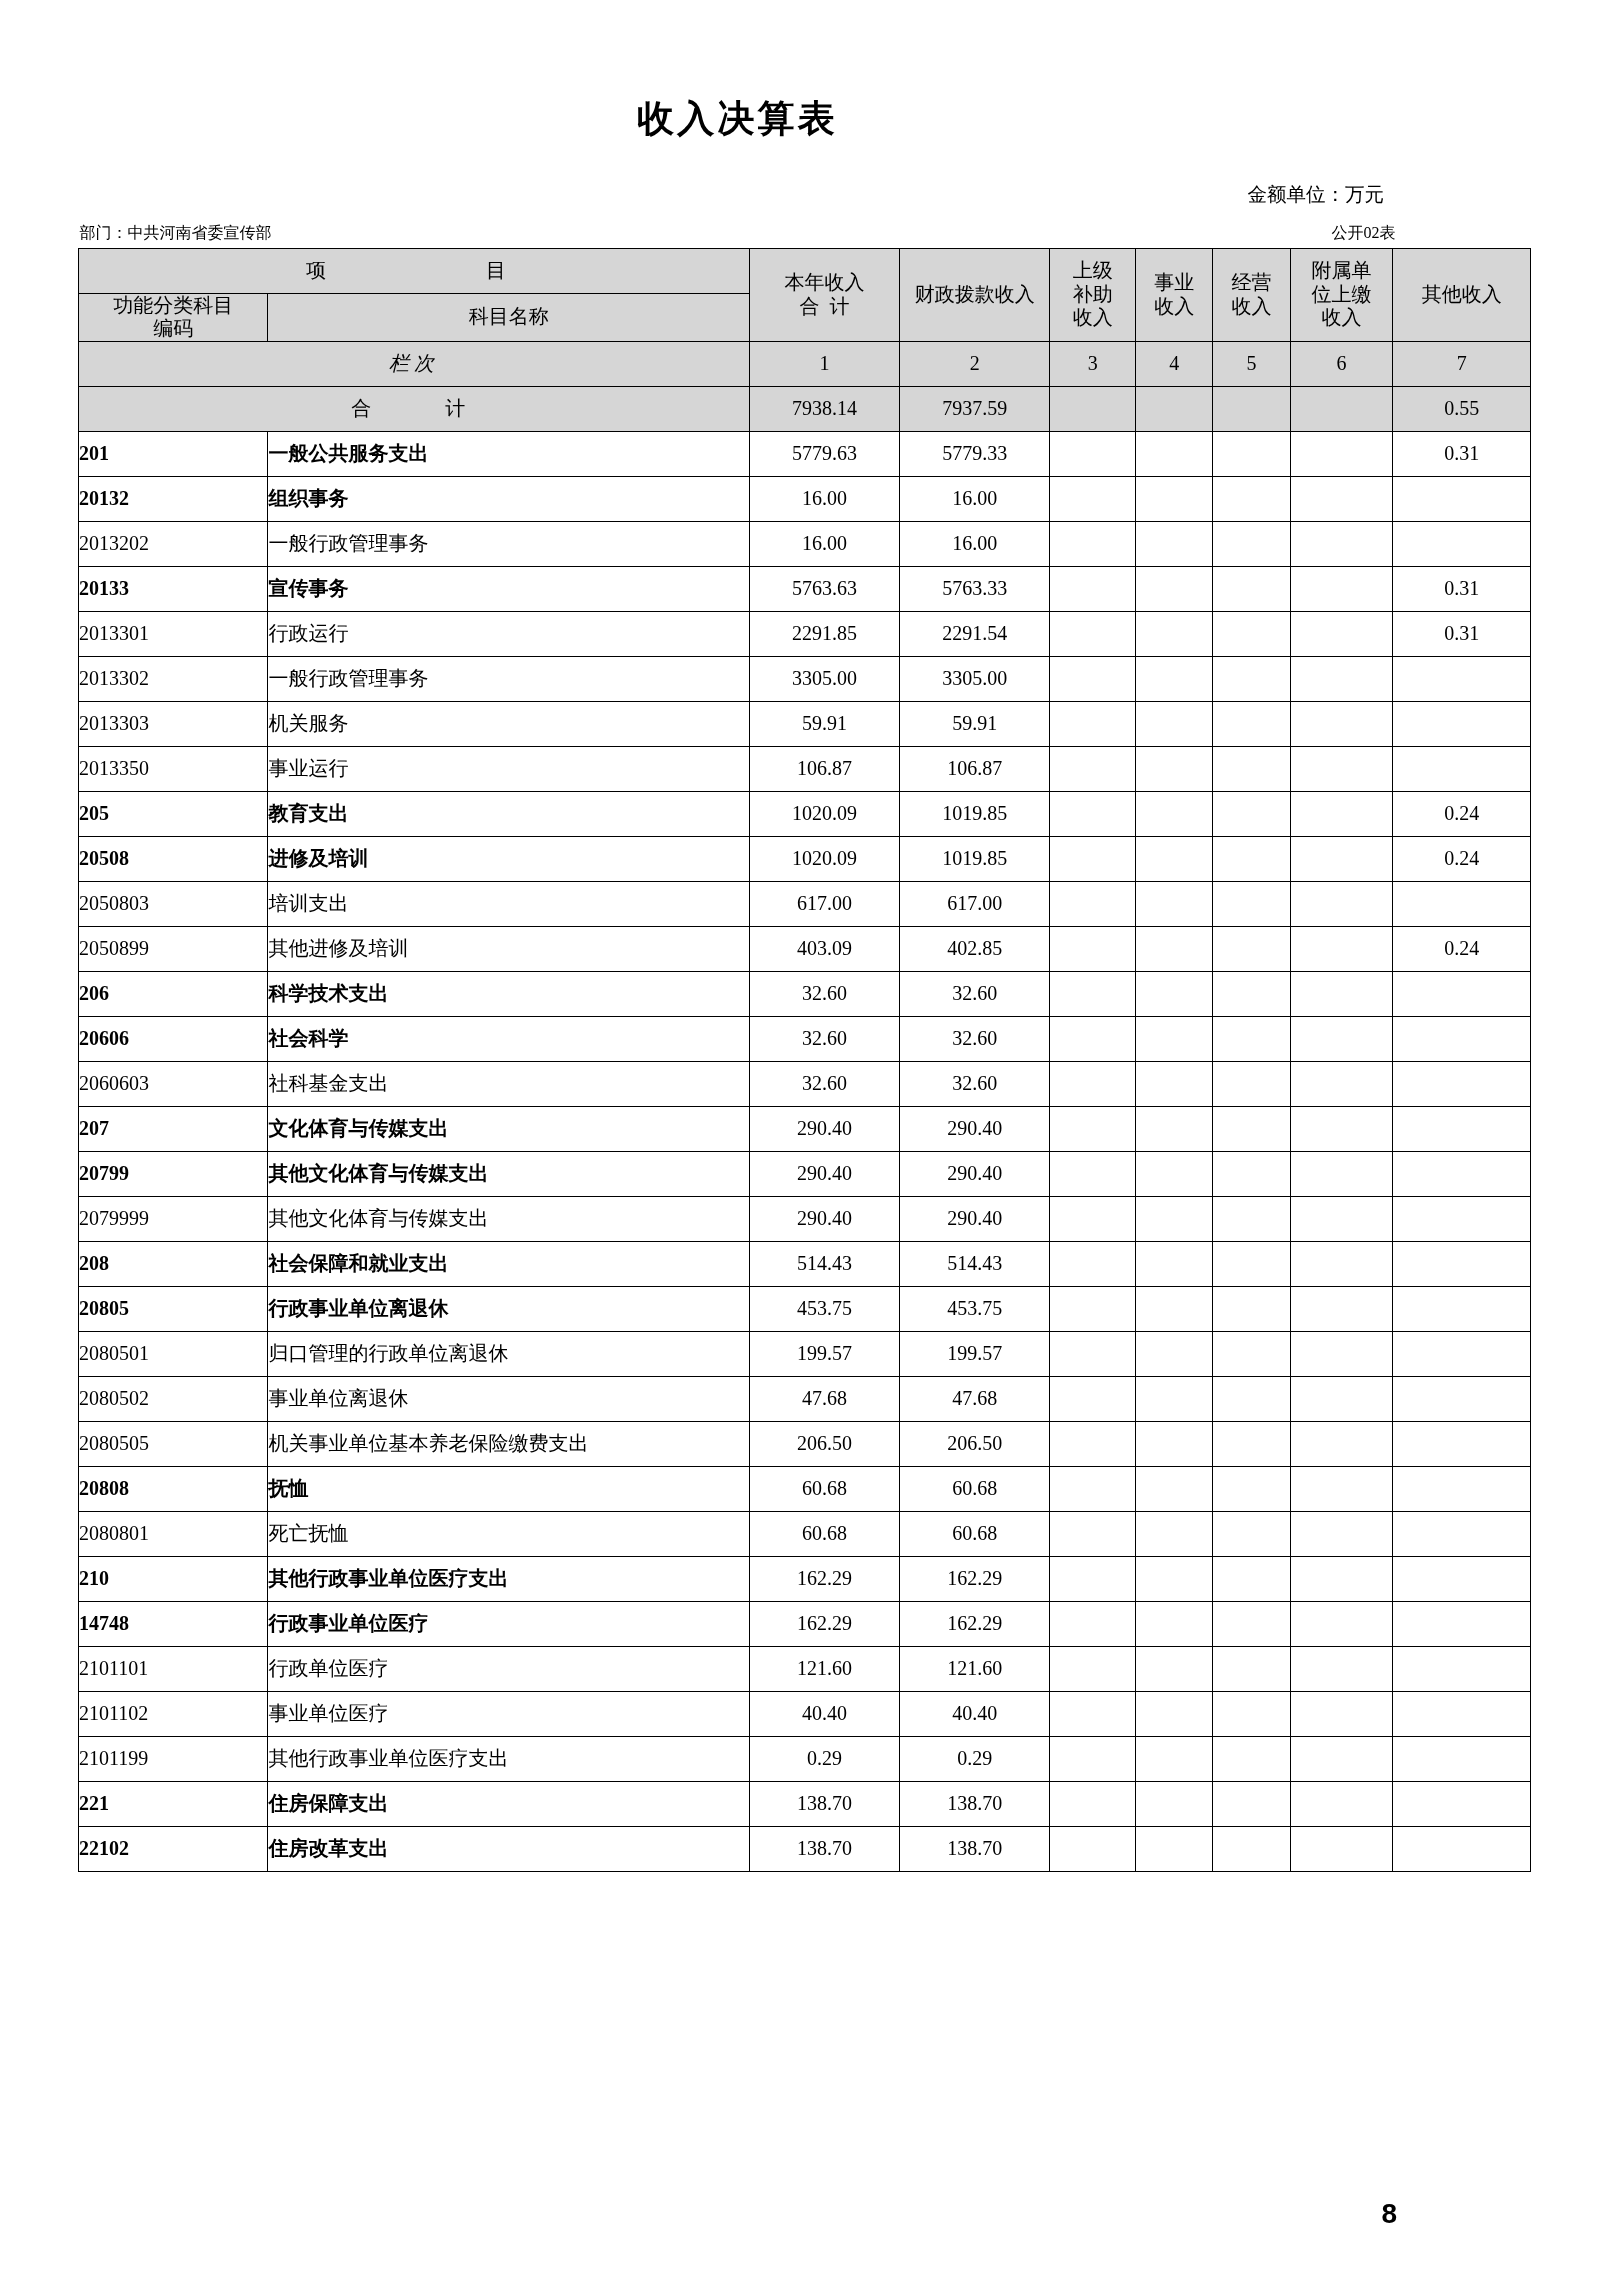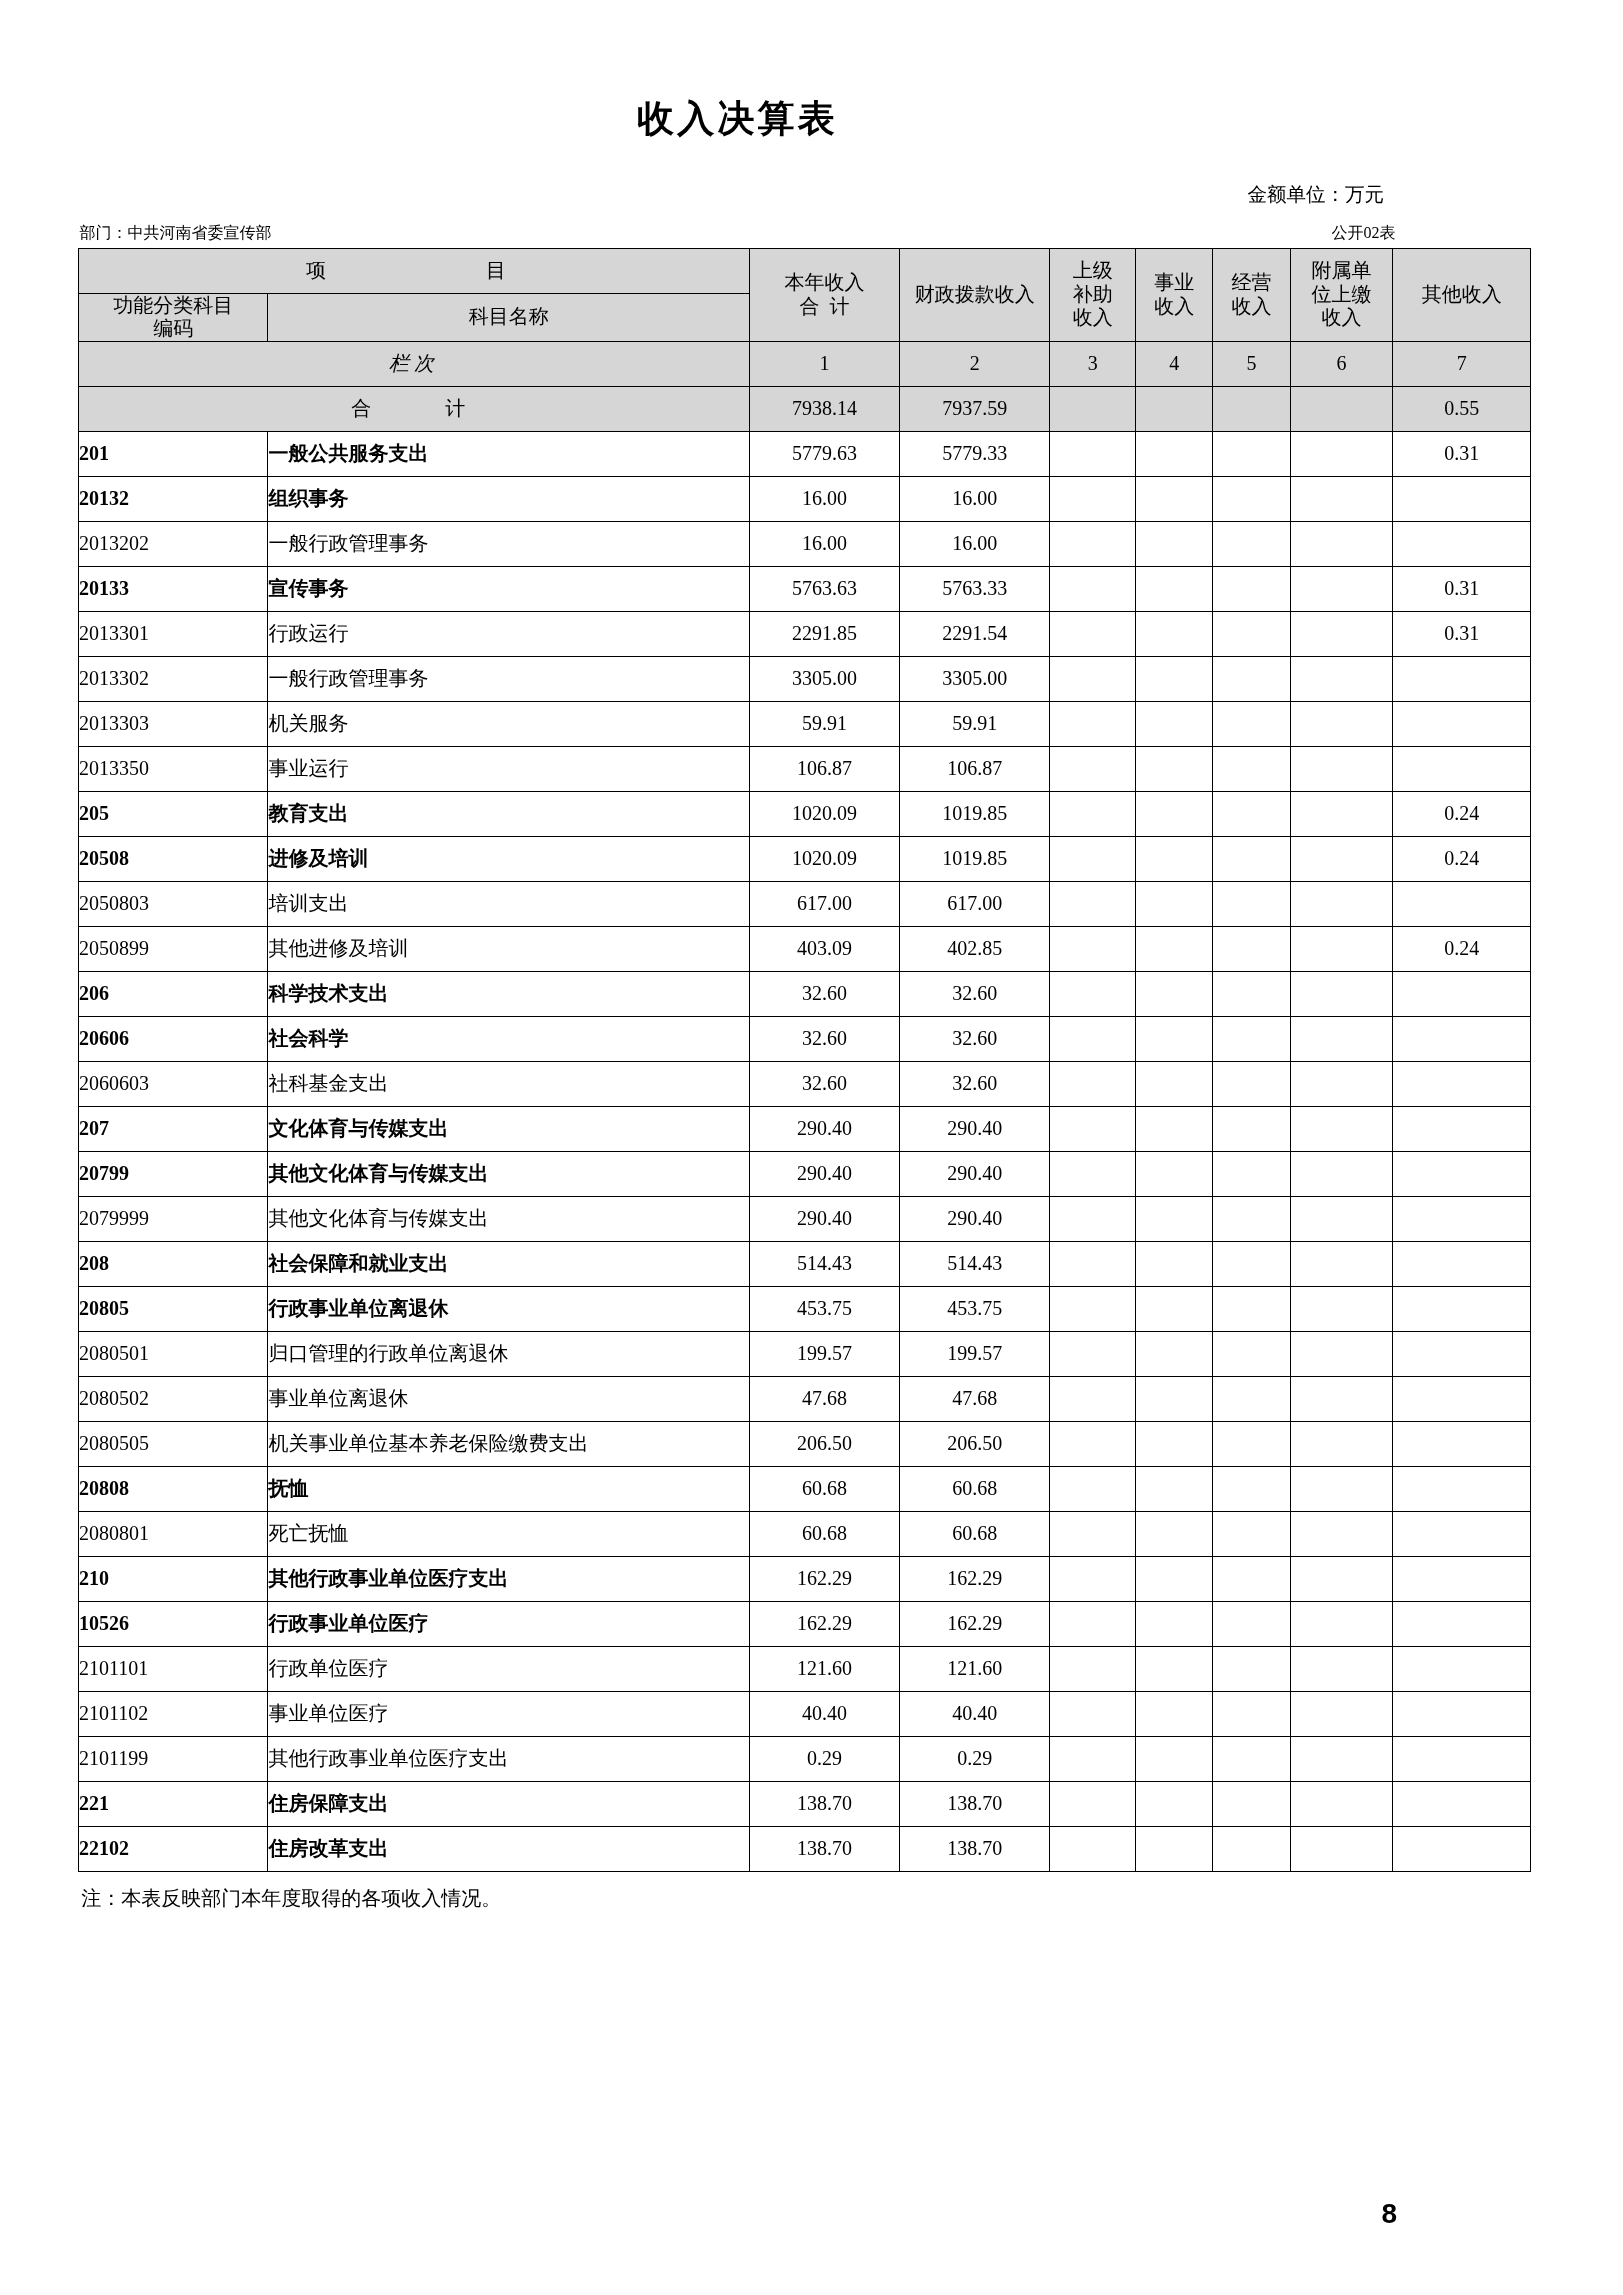--- a/index.html
+++ b/index.html
@@ -466,21 +466,21 @@
           <td class="cell-name indent1">其他行政事业单位医疗支出</td>
           <td class="cell-num">162.29</td>
           <td class="cell-num">162.29</td>
           <td class="cell-num"></td>
           <td class="cell-num"></td>
           <td class="cell-num"></td>
           <td class="cell-num"></td>
           <td class="cell-num"></td>
         </tr>
         <tr class="lvl1">
-          <td class="cell-code">10526</td>
+          <td class="cell-code">14748</td>
           <td class="cell-name indent1">行政事业单位医疗</td>
           <td class="cell-num">162.29</td>
           <td class="cell-num">162.29</td>
           <td class="cell-num"></td>
           <td class="cell-num"></td>
           <td class="cell-num"></td>
           <td class="cell-num"></td>
           <td class="cell-num"></td>
         </tr>
         <tr class="">
@@ -534,17 +534,16 @@
           <td class="cell-num">138.70</td>
           <td class="cell-num"></td>
           <td class="cell-num"></td>
           <td class="cell-num"></td>
           <td class="cell-num"></td>
           <td class="cell-num"></td>
         </tr>
       </tbody>
   </table>
 
-  <div class="note">注：本表反映部门本年度取得的各项收入情况。</div>
 
   <div class="page-no">8</div>
 </div>
 
 
 </body></html>

